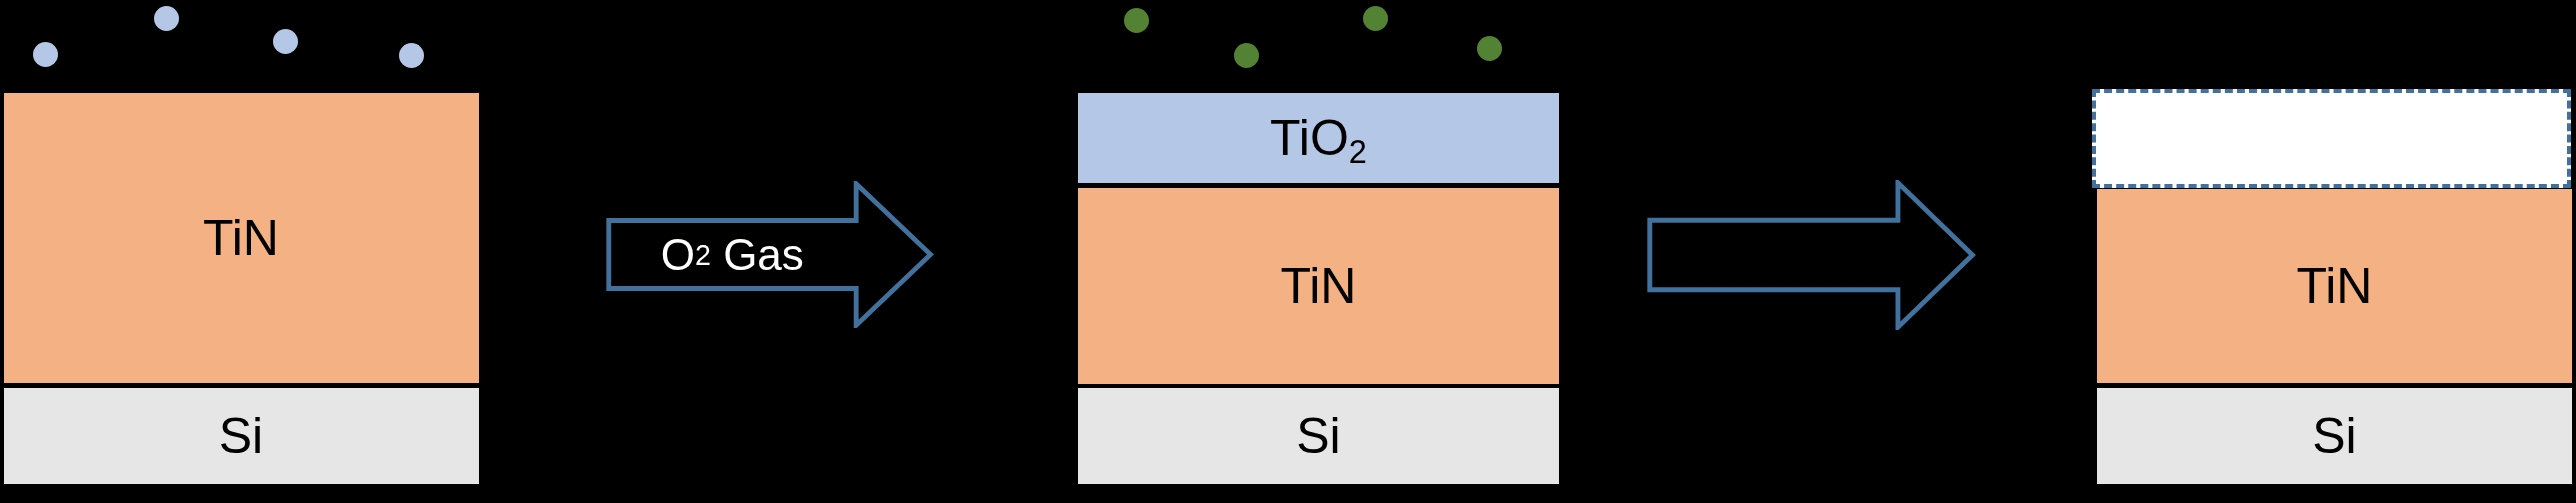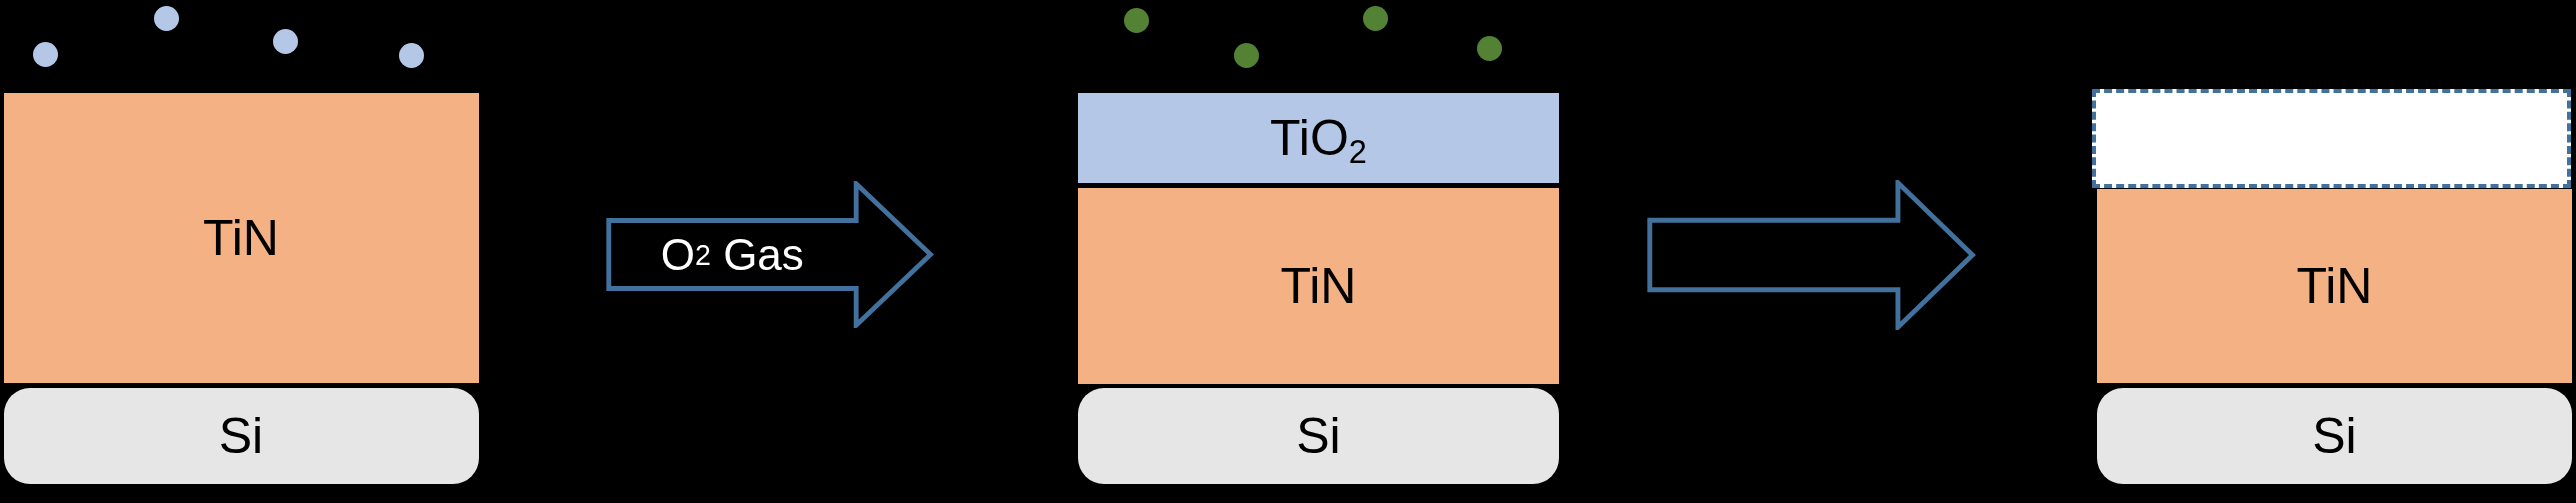--- a/index.html
+++ b/index.html
@@ -23,21 +23,21 @@
     font-family:"Liberation Sans", sans-serif;
   }
   .diagram{position:relative;width:2576px;height:504px;background:var(--background);}
   .layer{
     position:absolute;
     display:flex;align-items:center;justify-content:center;
     color:var(--label-text);
     font-size:50px;line-height:1;
   }
   .tin{background:var(--tin-fill);}
-  .si{background:var(--si-fill);border-radius:26px;}
+  .si{background:var(--si-fill);}
   .tio2{background:var(--tio2-fill);}
   .removed{
     position:absolute;
     background:var(--removed-fill);
     border:4.2px dashed var(--removed-border);
     box-sizing:border-box;
   }
   .dot{
     position:absolute;width:25px;height:25px;border-radius:50%;
   }

